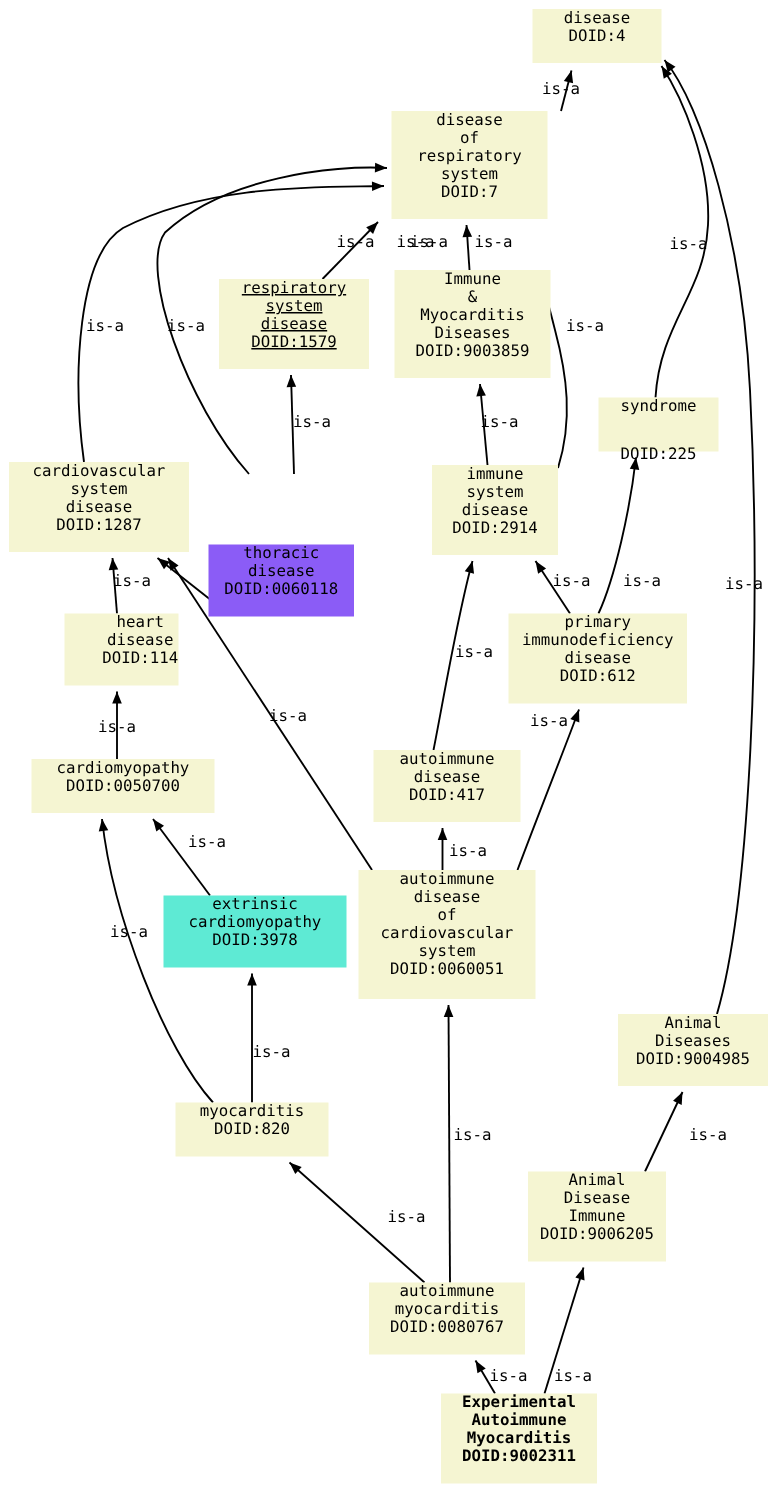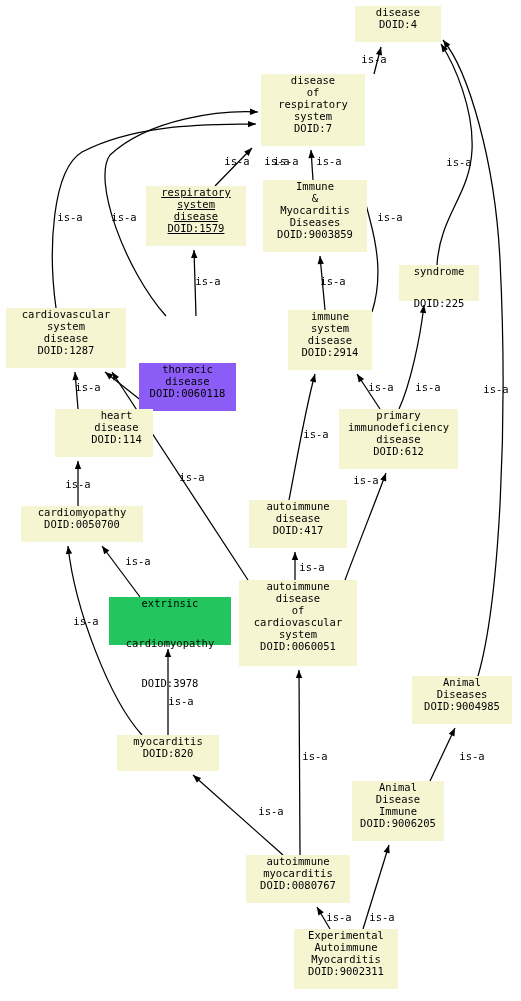--- a/index.html
+++ b/index.html
@@ -151,25 +151,25 @@
     </svg>
   <div id="node-layer">
       <div class="node" style="left: 355px; top: 6px; width: 86px; height: 36px; background: rgb(245, 245, 210);"><span class="node-line">disease</span><span class="node-line">DOID:4</span></div>
       <div class="node" style="left: 261px; top: 74px; width: 104px; height: 72px; background: rgb(245, 245, 210);"><span class="node-line">disease</span><span class="node-line">of</span><span class="node-line">respiratory</span><span class="node-line">system</span><span class="node-line">DOID:7</span></div>
       <div class="node" style="left: 146px; top: 186px; width: 100px; height: 60px; background: rgb(245, 245, 210); text-decoration: underline;"><span class="node-line">respiratory</span><span class="node-line">system</span><span class="node-line">disease</span><span class="node-line">DOID:1579</span></div>
       <div class="node" style="left: 263px; top: 180px; width: 104px; height: 72px; background: rgb(245, 245, 210);"><span class="node-line">Immune</span><span class="node-line">&amp;</span><span class="node-line">Myocarditis</span><span class="node-line">Diseases</span><span class="node-line">DOID:9003859</span></div>
       <div class="node" style="left: 399px; top: 265px; width: 80px; height: 36px; background: rgb(245, 245, 210); gap: 20px;"><span class="node-line">syndrome</span><span class="node-line">DOID:225</span></div>
       <div class="node" style="left: 6px; top: 308px; width: 120px; height: 60px; background: rgb(245, 245, 210);"><span class="node-line">cardiovascular</span><span class="node-line">system</span><span class="node-line">disease</span><span class="node-line">DOID:1287</span></div>
       <div class="node" style="left: 139px; top: 316px; width: 97px; height: 48px; background: #8b5cf6; margin-top: 47px;"><span class="node-line">thoracic</span><span class="node-line">disease</span><span class="node-line">DOID:0060118</span></div>
       <div class="node" style="left: 288px; top: 310px; width: 84px; height: 60px; background: rgb(245, 245, 210);"><span class="node-line">immune</span><span class="node-line">system</span><span class="node-line">disease</span><span class="node-line">DOID:2914</span></div>
-      <div class="node" style="left: 55px; top: 409px; width: 98px; height: 48px; background: rgb(245, 245, 210); padding-left: 25px;"><span class="node-line">heart</span><span class="node-line">disease</span><span class="node-line">DOID:114</span></div>
+      <div class="node" style="left: 43px; top: 409px; width: 76px; height: 48px; background: rgb(245, 245, 210); padding-left: 25px;"><span class="node-line">heart</span><span class="node-line">disease</span><span class="node-line">DOID:114</span></div>
       <div class="node" style="left: 339px; top: 409px; width: 119px; height: 60px; background: rgb(245, 245, 210);"><span class="node-line">primary</span><span class="node-line">immunodeficiency</span><span class="node-line">disease</span><span class="node-line">DOID:612</span></div>
       <div class="node" style="left: 21px; top: 506px; width: 122px; height: 36px; background: rgb(245, 245, 210);"><span class="node-line">cardiomyopathy</span><span class="node-line">DOID:0050700</span></div>
       <div class="node" style="left: 249px; top: 500px; width: 98px; height: 48px; background: rgb(245, 245, 210);"><span class="node-line">autoimmune</span><span class="node-line">disease</span><span class="node-line">DOID:417</span></div>
-      <div class="node" style="left: 109px; top: 597px; width: 122px; height: 48px; background: #22c55e; gap: 28px;"><span class="node-line">extrinsic</span><span class="node-line">cardiomyopathy</span><span class="node-line">DOID:3978</span></div>
+      <div class="node" style="left: 109px; top: 597px; width: 122px; height: 48px; background: #5eead4;"><span class="node-line">extrinsic</span><span class="node-line">cardiomyopathy</span><span class="node-line">DOID:3978</span></div>
       <div class="node" style="left: 239px; top: 580px; width: 118px; height: 86px; background: rgb(245, 245, 210);"><span class="node-line">autoimmune</span><span class="node-line">disease</span><span class="node-line">of</span><span class="node-line">cardiovascular</span><span class="node-line">system</span><span class="node-line">DOID:0060051</span></div>
       <div class="node" style="left: 412px; top: 676px; width: 100px; height: 48px; background: rgb(245, 245, 210);"><span class="node-line">Animal</span><span class="node-line">Diseases</span><span class="node-line">DOID:9004985</span></div>
       <div class="node" style="left: 117px; top: 735px; width: 102px; height: 36px; background: rgb(245, 245, 210);"><span class="node-line">myocarditis</span><span class="node-line">DOID:820</span></div>
       <div class="node" style="left: 352px; top: 781px; width: 92px; height: 60px; background: rgb(245, 245, 210);"><span class="node-line">Animal</span><span class="node-line">Disease</span><span class="node-line">Immune</span><span class="node-line">DOID:9006205</span></div>
       <div class="node" style="left: 246px; top: 855px; width: 104px; height: 48px; background: rgb(245, 245, 210);"><span class="node-line">autoimmune</span><span class="node-line">myocarditis</span><span class="node-line">DOID:0080767</span></div>
-      <div class="node" style="left: 294px; top: 929px; width: 104px; height: 60px; background: rgb(245, 245, 210);"><span class="node-line">Experimental</span><span class="node-line">Autoimmune</span><span class="node-line">Myocarditis</span><span class="node-line">DOID:9002311</span></div>
+      <div class="node" style="left: 294px; top: 929px; width: 104px; height: 60px; background: rgb(245, 245, 210); font-weight: bold;"><span class="node-line">Experimental</span><span class="node-line">Autoimmune</span><span class="node-line">Myocarditis</span><span class="node-line">DOID:9002311</span></div>
     </div>
 </div>
 
 </body></html>

